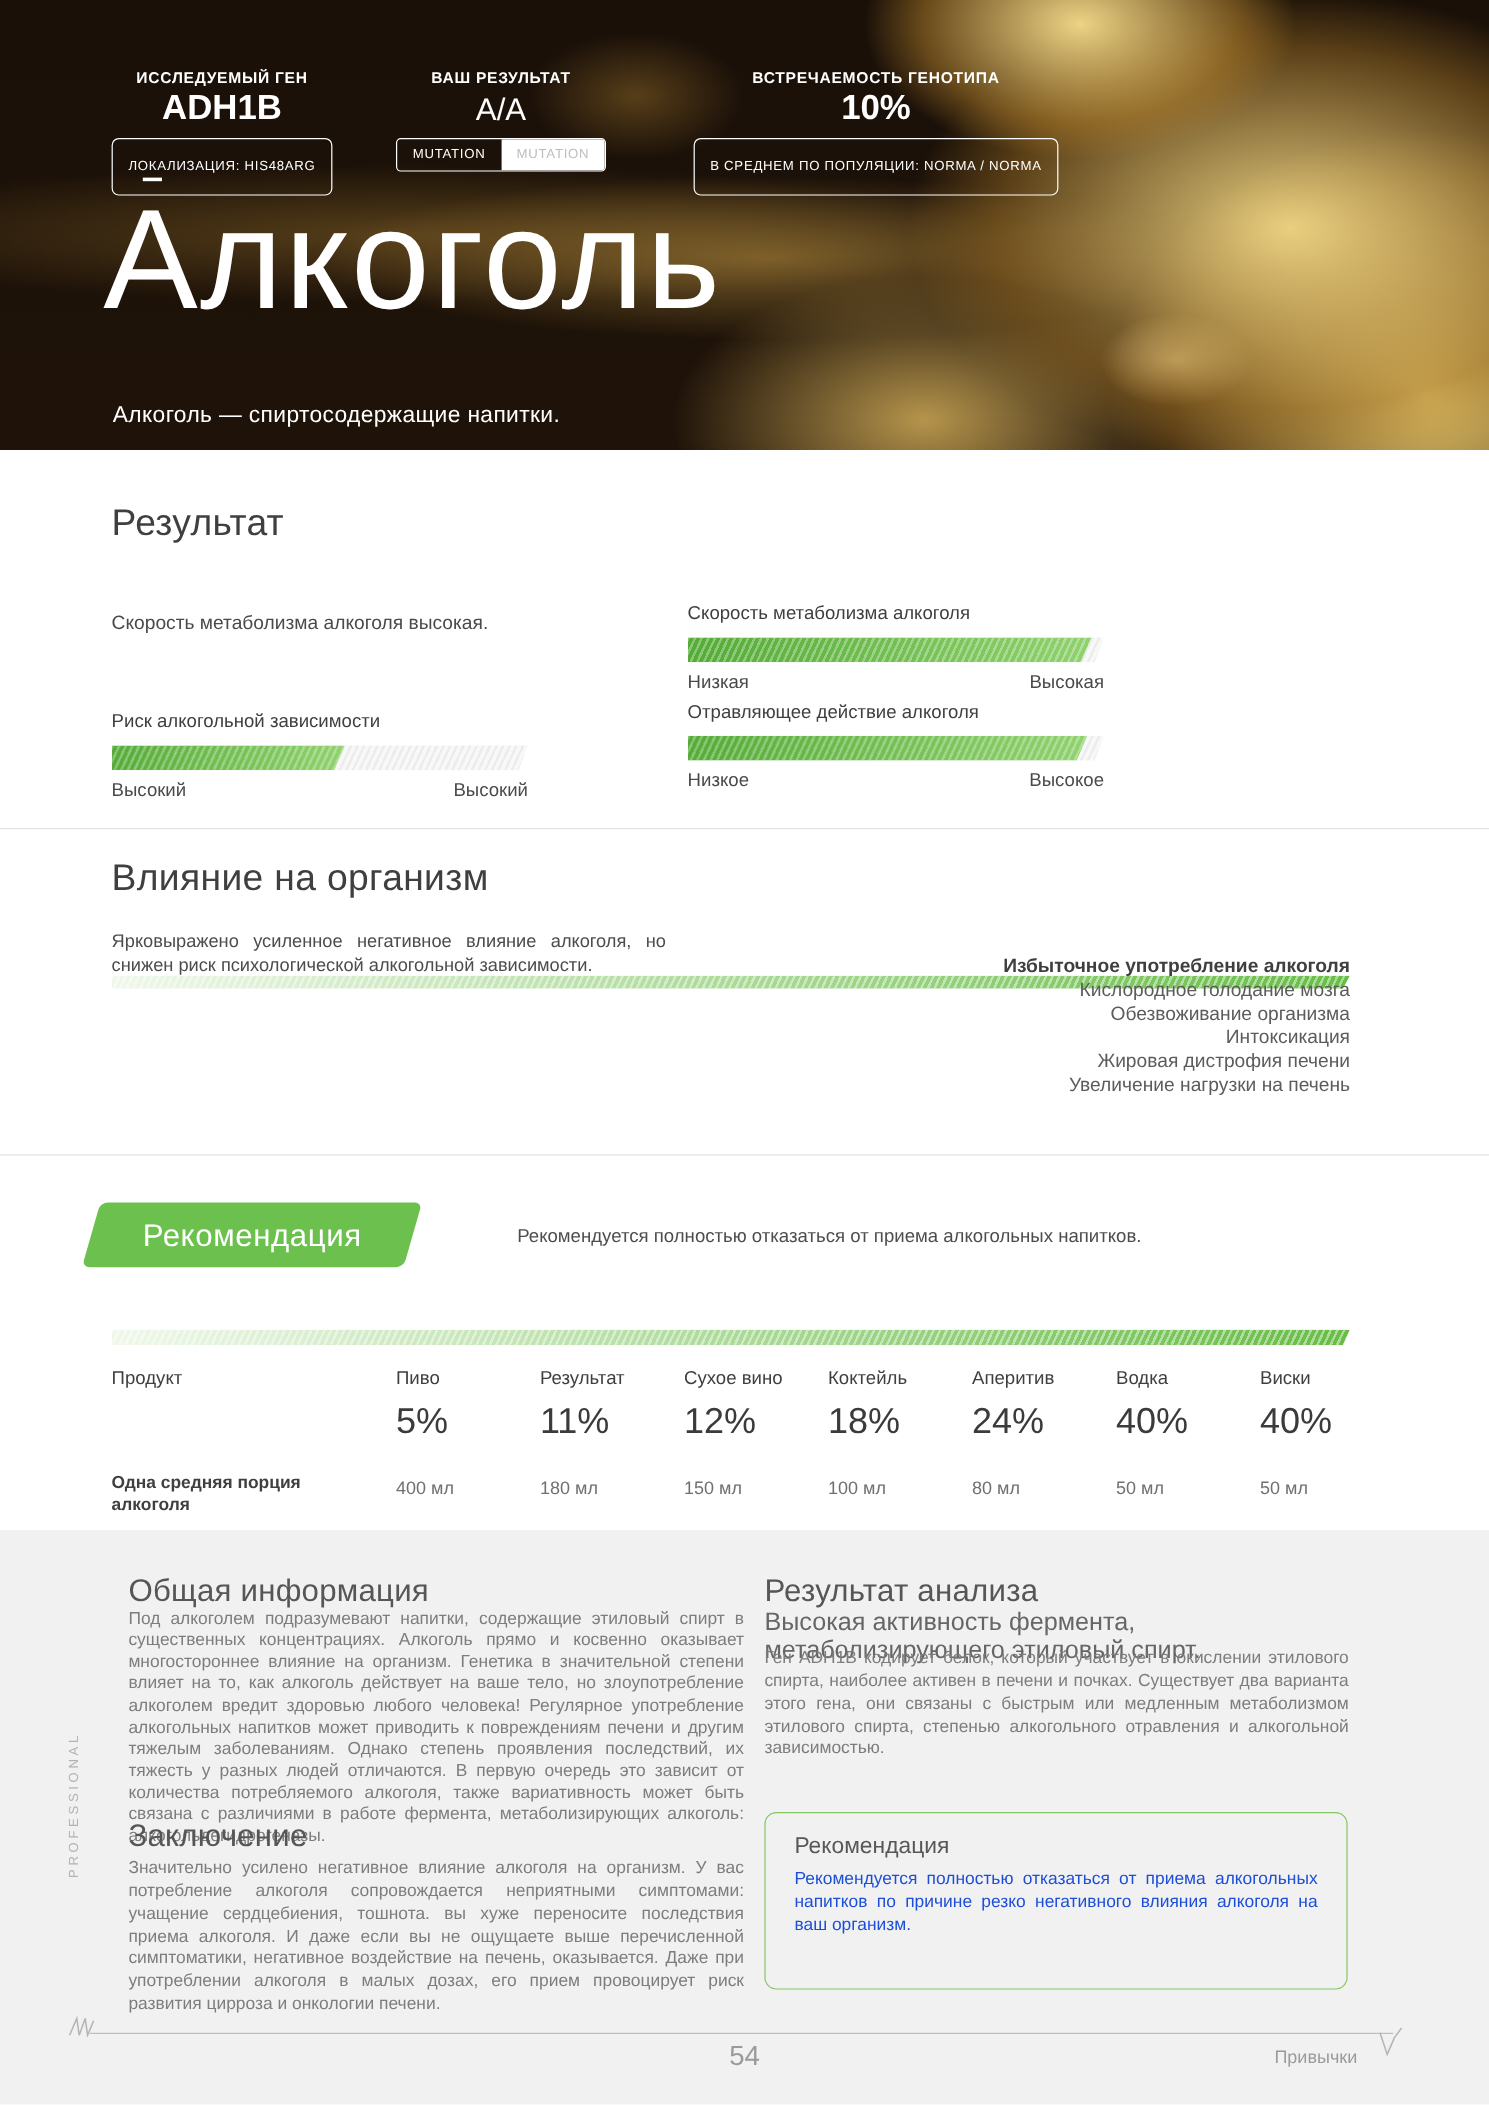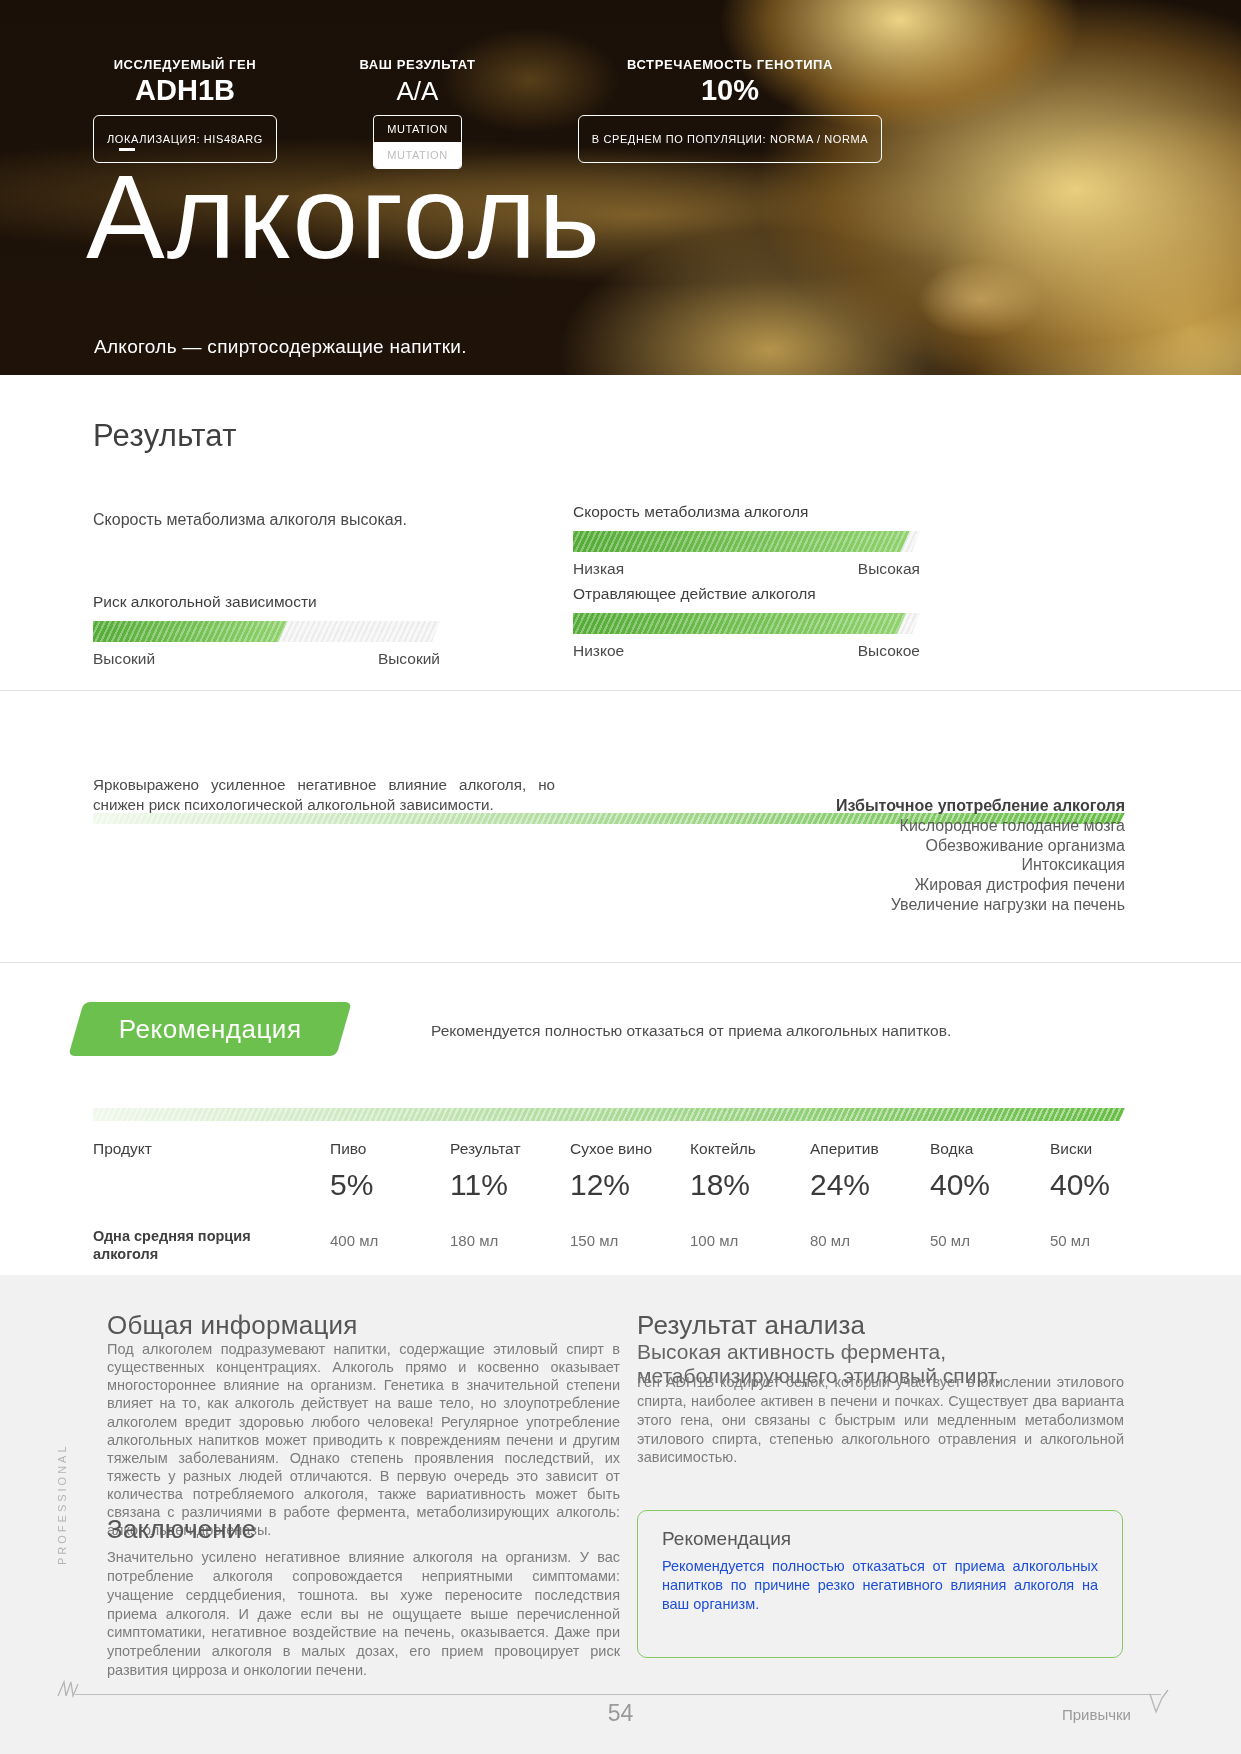--- a/index.html
+++ b/index.html
@@ -21,21 +21,21 @@
       linear-gradient(#1a1008,#1f1309);}
   .hero-top{position:absolute;top:57px;left:95px;display:flex;align-items:flex-start;}
   .hgroup{display:flex;flex-direction:column;align-items:center;text-align:center;}
   .hg1{width:180px;margin-right:70px;}
   .hg2{width:145px;margin-right:115px;}
   .hg3{width:250px;}
   .hlabel{font-size:13px;letter-spacing:.6px;font-weight:700;}
   .hvalue{font-size:29px;font-weight:700;line-height:1.15;margin:2px 0 8px;}
   .hvalue.light{font-weight:400;font-size:26px;margin-top:5px;}
   .hbox{border:1px solid #fff;border-radius:6px;padding:17px 13px;font-size:11px;letter-spacing:.6px;white-space:nowrap;}
-  .toggle{display:flex;border:1px solid #fff;border-radius:4px;overflow:hidden;font-size:11px;letter-spacing:.6px;flex-direction:column;}
+  .toggle{display:flex;border:1px solid #fff;border-radius:4px;overflow:hidden;font-size:11px;letter-spacing:.6px;}
   .toggle .seg{padding:7px 13px;}
   .toggle .seg.on{color:#fff;background:transparent;}
   .toggle .seg.off{background:#fff;color:#bdbdbd;}
   .title-dash{position:absolute;left:119px;top:148px;width:16px;height:3px;background:#fff;}
   .hero-title{position:absolute;left:86px;top:158px;font-size:118px;font-weight:300;letter-spacing:2px;line-height:1;}
   .hero-sub{position:absolute;left:94px;top:336px;font-size:19px;letter-spacing:.3px;}
 
   
   .h2{position:absolute;font-size:31px;color:var(--ink);letter-spacing:.3px;}
   .result-h{left:93px;top:418px;}
@@ -166,20 +166,21 @@
       <div class="fill" style="width: 96%;"></div>
     </div>
     <div class="bar-ends">
       <span>Низкое</span>
       <span>Высокое</span>
     </div>
   </div>
 
   <div class="divider dv1"></div>
 
+  <div class="h2 infl-h">Влияние на организм</div>
   <div class="infl-text">Ярковыражено усиленное негативное влияние алкоголя, но снижен риск психологической алкогольной зависимости.</div>
   <div class="hatch hatch1"></div>
   <div class="effects">
     <div class="bold">Избыточное употребление алкоголя</div>
     <div>Кислородное голодание мозга</div>
     <div>Обезвоживание организма</div>
     <div>Интоксикация</div>
     <div>Жировая дистрофия печени</div>
     <div>Увеличение нагрузки на печень</div>
   </div>

